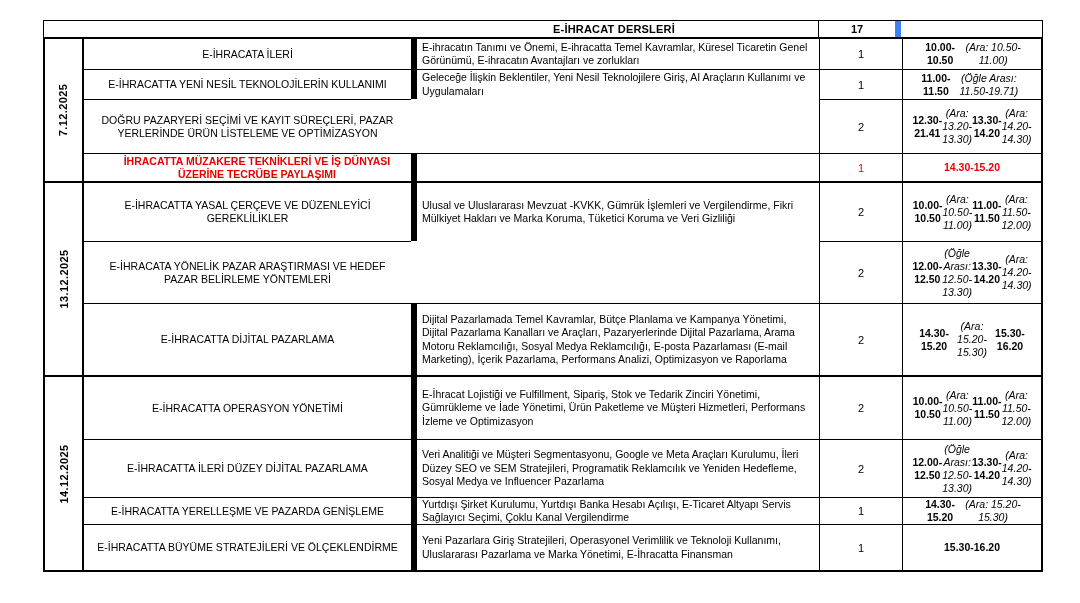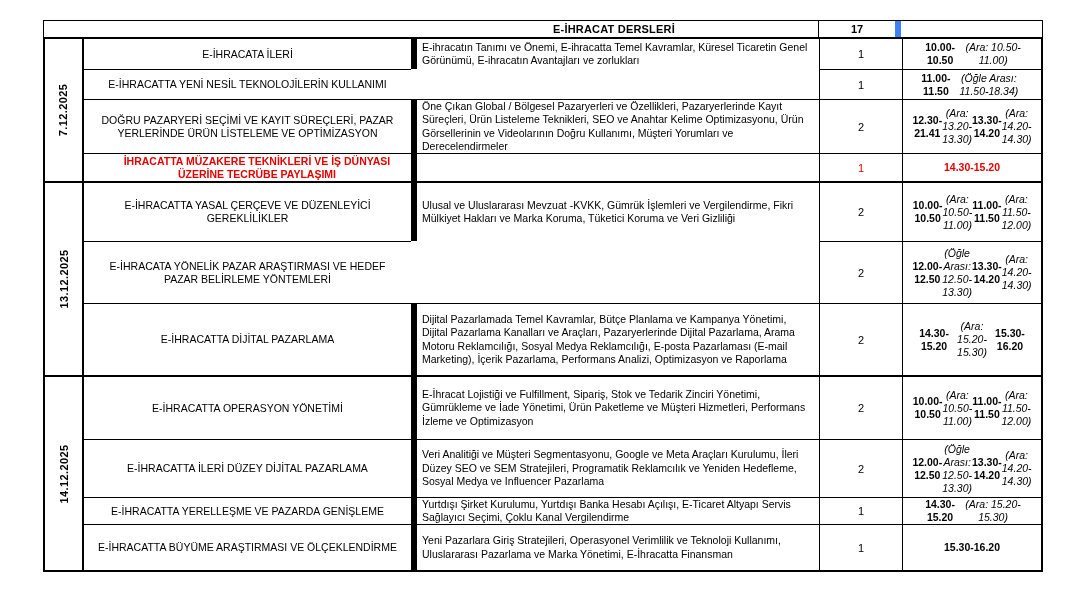--- a/index.html
+++ b/index.html
@@ -57,27 +57,27 @@
             <div class="date-text">7.12.2025</div>
           </div>
           <div class="cell title-cell">E-İHRACATA İLERİ</div>
           <div class="cell details-cell">E-ihracatın Tanımı ve Önemi, E-ihracatta Temel Kavramlar, Küresel Ticaretin Genel Görünümü, E-ihracatın Avantajları ve zorlukları</div>
           <div class="cell hours-cell">1</div>
           <div class="cell time-cell">
             <div class="time-slot">10.00-10.50</div>
             <div class="time-break">(Ara: 10.50-11.00)</div>
           </div>
           <div class="cell title-cell nt">E-İHRACATTA YENİ NESİL TEKNOLOJİLERİN KULLANIMI</div>
+          <div class="cell details-cell nt">Geleceğe İlişkin Beklentiler, Yeni Nesil Teknolojilere Giriş, AI Araçların Kullanımı ve Uygulamaları</div>
           <div class="cell hours-cell nt">1</div>
           <div class="cell time-cell nt">
             <div class="time-slot">11.00-11.50</div>
-            <div class="time-break">(Öğle Arası: 11.50-18.34)</div>
+            <div class="time-break">(Öğle Arası: 11.50-19.71)</div>
           </div>
           <div class="cell title-cell nt">DOĞRU PAZARYERİ SEÇİMİ VE KAYIT SÜREÇLERİ, PAZAR YERLERİNDE ÜRÜN LİSTELEME VE OPTİMİZASYON</div>
-          <div class="cell details-cell nt">Öne Çıkan Global / Bölgesel Pazaryerleri ve Özellikleri, Pazaryerlerinde Kayıt Süreçleri, Ürün Listeleme Teknikleri, SEO ve Anahtar Kelime Optimizasyonu, Ürün Görsellerinin ve Videolarının Doğru Kullanımı, Müşteri Yorumları ve Derecelendirmeler</div>
           <div class="cell hours-cell nt">2</div>
           <div class="cell time-cell nt">
             <div class="time-slot">12.30-21.41</div>
             <div class="time-break">(Ara: 13.20-13.30)</div>
             <div class="time-slot">13.30-14.20</div>
             <div class="time-break">(Ara: 14.20-14.30)</div>
           </div>
           <div class="cell title-cell hl nt">İHRACATTA MÜZAKERE TEKNİKLERİ VE İŞ DÜNYASI ÜZERİNE TECRÜBE PAYLAŞIMI</div>
           <div class="cell details-cell hl nt"></div>
           <div class="cell hours-cell hl nt">1</div>
@@ -137,21 +137,21 @@
             <div class="time-slot">13.30-14.20</div>
             <div class="time-break">(Ara: 14.20-14.30)</div>
           </div>
           <div class="cell title-cell nt">E-İHRACATTA YERELLEŞME VE PAZARDA GENİŞLEME</div>
           <div class="cell details-cell nt">Yurtdışı Şirket Kurulumu, Yurtdışı Banka Hesabı Açılışı, E-Ticaret Altyapı Servis Sağlayıcı Seçimi, Çoklu Kanal Vergilendirme</div>
           <div class="cell hours-cell nt">1</div>
           <div class="cell time-cell nt">
             <div class="time-slot">14.30-15.20</div>
             <div class="time-break">(Ara: 15.20-15.30)</div>
           </div>
-          <div class="cell title-cell nt">E-İHRACATTA BÜYÜME ARAŞTIRMASI VE ÖLÇEKLENDİRME</div>
+          <div class="cell title-cell nt">E-İHRACATTA BÜYÜME STRATEJİLERİ VE ÖLÇEKLENDİRME</div>
           <div class="cell details-cell nt">Yeni Pazarlara Giriş Stratejileri, Operasyonel Verimlilik ve Teknoloji Kullanımı, Uluslararası Pazarlama ve Marka Yönetimi, E-İhracatta Finansman</div>
           <div class="cell hours-cell nt">1</div>
           <div class="cell time-cell nt">
             <div class="time-slot">15.30-16.20</div>
           </div>
         </div>
       </div>
   </div>
 </div>
 

